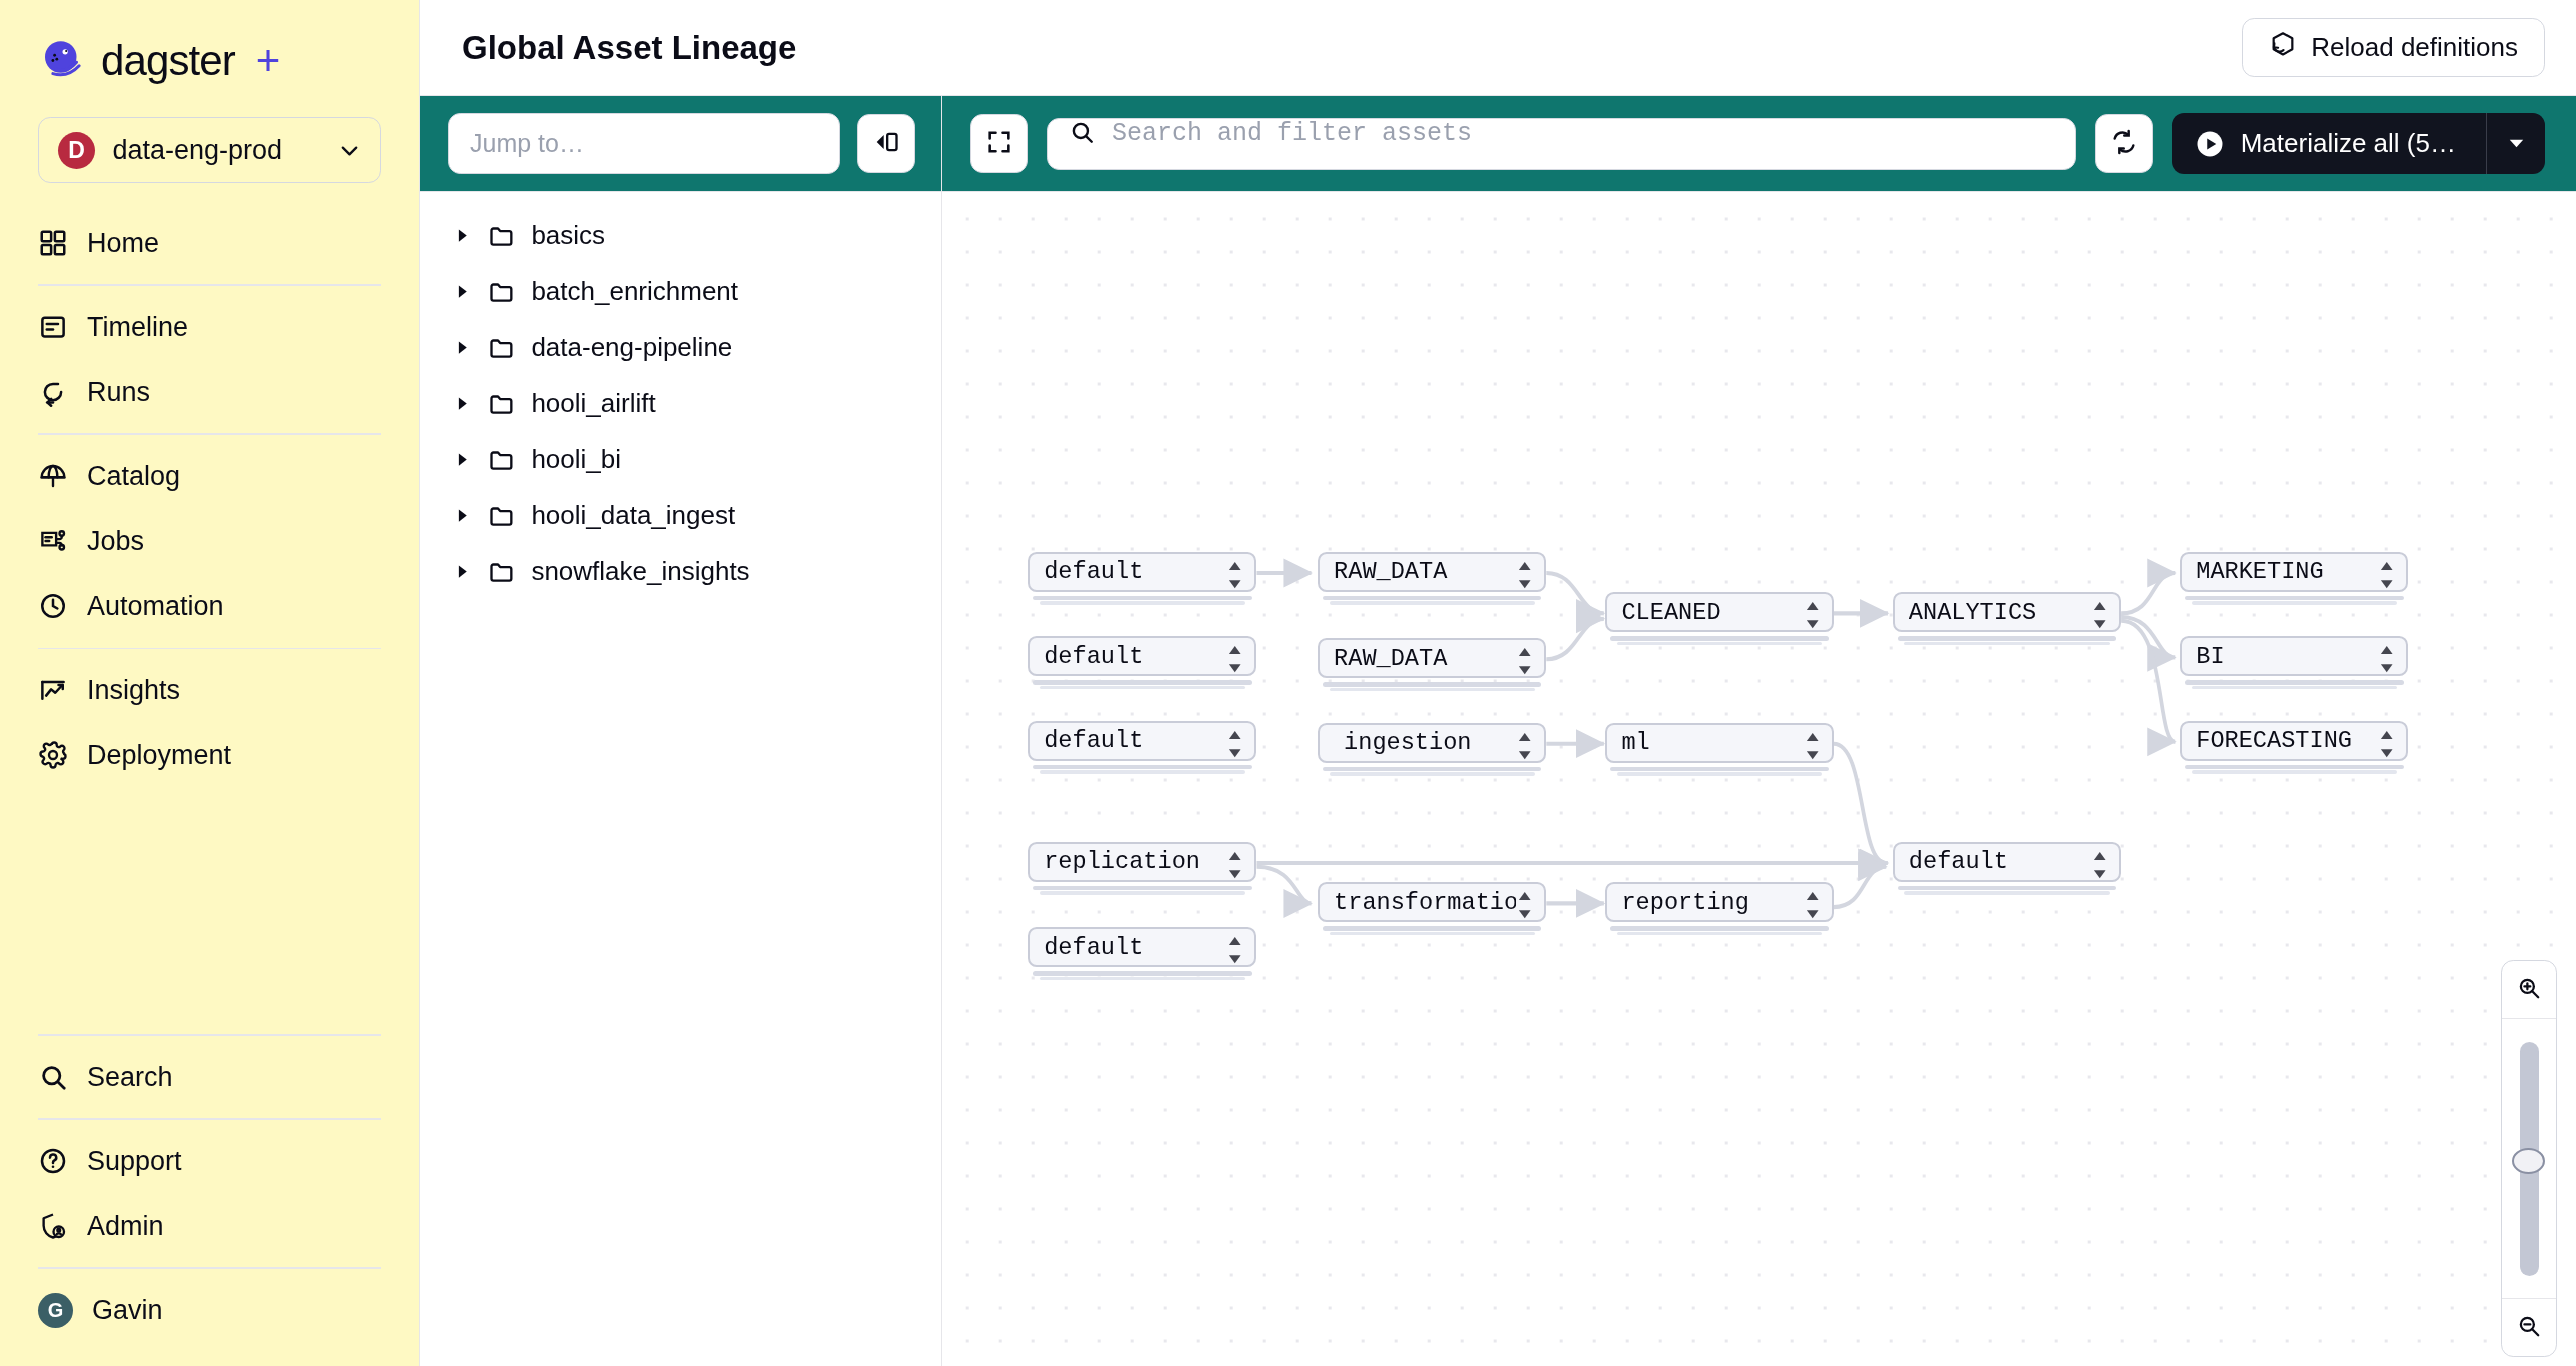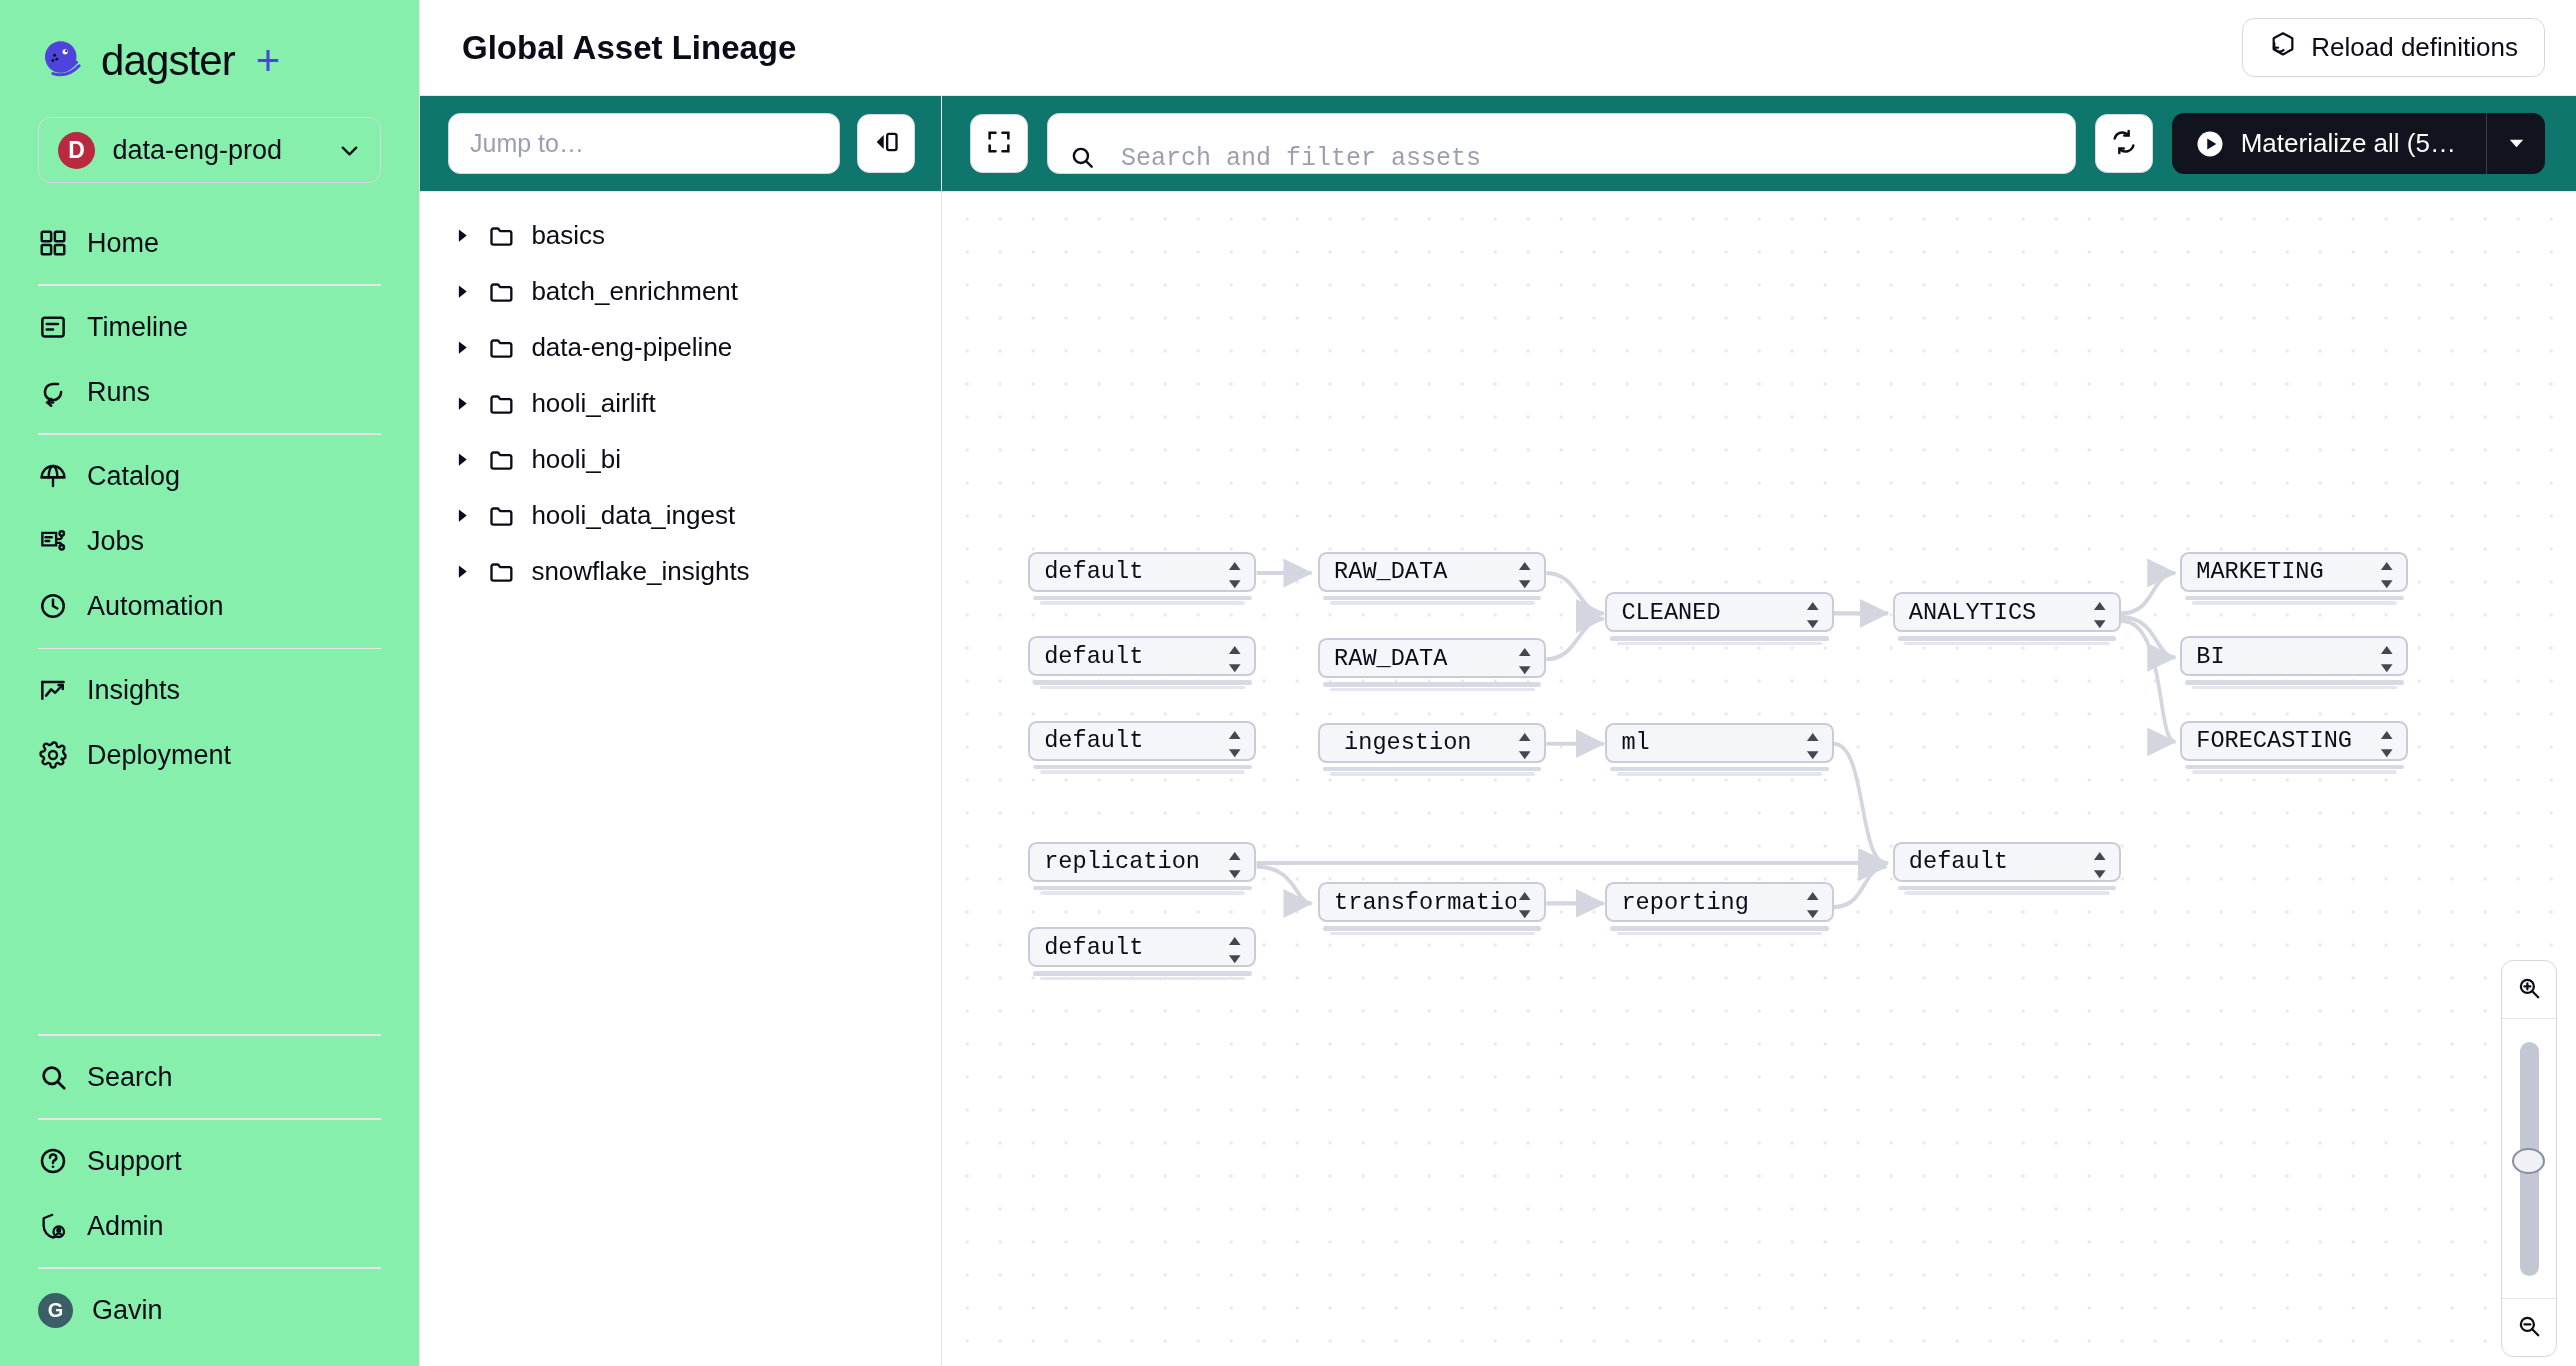--- a/index.html
+++ b/index.html
@@ -7,21 +7,21 @@
     width: 2576px; height: 1367px;
     font-family: "Liberation Sans", sans-serif;
     background: #ffffff;
     overflow: hidden;
   }
   .app { display: flex; width: 2576px; height: 1367px; }
 
   
   .sidebar {
     width: 420px; height: 1367px;
-    background: #86efac;
+    background: #fef9c3;
     border-right: 1.7px solid #e6e6ea;
     display: flex; flex-direction: column;
     position: relative;
   }
   .brand { display: flex; align-items: center; gap: 14px; padding: 37px 0 0 38px; height: 84px; }
   .brand-logo { width: 49px; height: 49px; flex: 0 0 49px; }
   .brand-text { font-size: 42px; font-weight: 400; color: #0b0c17; letter-spacing: -0.9px; }
   .brand-plus { font-size: 42px; font-weight: 400; color: #4f43dd; margin-left: 7px; }
 
   .deployment {
@@ -108,24 +108,24 @@
     background: #fff; cursor: pointer;
     display: flex; align-items: center; justify-content: center;
   }
   .icon-btn svg { width: 28px; height: 28px; }
 
   .tb-right {
     flex: 1; display: flex; align-items: center; gap: 19px;
     padding: 0 31px 0 28px; min-width: 0;
   }
   .search-wrap {
-    flex: 1; min-width: 0; height: 61px;
+    flex: 1; min-width: 0; height: 52px;
     border: 1.7px solid #d5d8e0; border-radius: 12.2px;
     background: #fff;
-    display: flex; align-items: flex-end; gap: 26px;
+    display: flex; align-items: flex-start; gap: 17px;
     padding: 0 21px;
   }
   .search-wrap svg { width: 26px; height: 26px; flex: 0 0 26px; }
   .search-input {
     flex: 1; border: none; outline: none; background: transparent;
     font-family: "Liberation Mono", monospace;
     font-size: 25px; color: #0b0c17;
   }
   .search-input::placeholder { color: #9aa0ae; }
 

